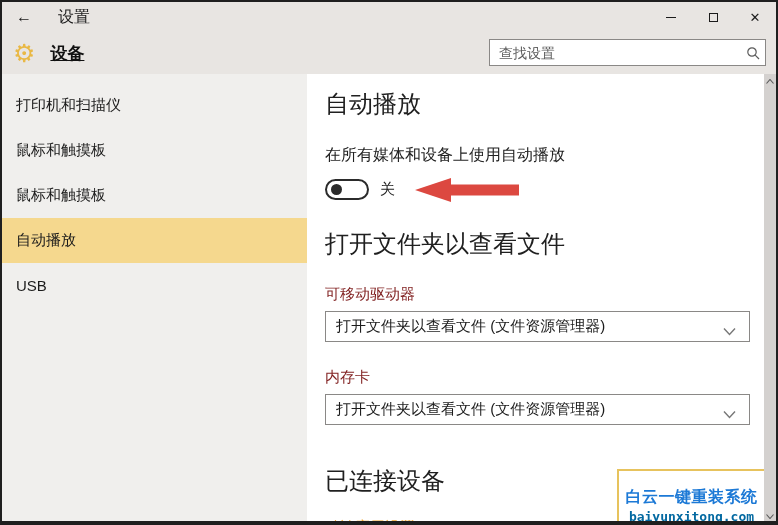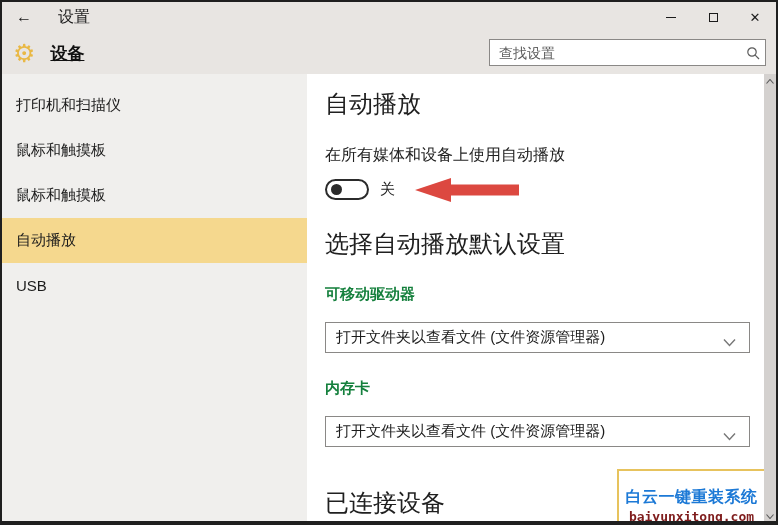--- a/index.html
+++ b/index.html
@@ -99,30 +99,30 @@
   }
   .toggle-knob {
     position: absolute; left: 4px; top: 3px;
     width: 11px; height: 11px; border-radius: 50%;
     background: #2b2b2b;
   }
   .toggle-label { font-size: 15px; color: #222; margin-left: 11px; }
   .red-arrow { margin-left: 18px; display: block; }
 
   .h-section { margin-top: 27px; }
-  .field-label { font-size: 15px; color: #15803d; margin-top: 26px; font-weight: bold; }
+  .field-label { font-size: 15px; color: #7f1d1d; margin-top: 26px; }
   .select {
     position: relative;
     width: 425px; height: 31px;
     border: 1px solid #8a8886;
     background: #fff;
     display: flex; align-items: center;
     font-size: 15px; color: #1b1b1b;
     padding-left: 10px;
-    margin-top: 18px;
+    margin-top: 7px;
     cursor: pointer;
   }
   .select-chevron { position: absolute; right: 13px; top: 10px; }
 
   .related-heading { margin-top: 42px; }
   .related-link {
     display: inline-block;
     margin-top: 23px;
     font-size: 15px; color: #efa62f;
     cursor: pointer; text-decoration: none;
@@ -148,21 +148,21 @@
     border-right: none; border-bottom: none;
     display: flex; flex-direction: column;
     align-items: center; justify-content: center;
   }
   .wm-line1 {
     font-size: 16px; font-weight: bold; color: #1c79d6;
     white-space: nowrap; letter-spacing: 0.5px; margin-top: 16px;
   }
   .wm-line2 {
     font-family: "DejaVu Sans Mono", "Liberation Mono", monospace;
-    font-size: 13px; font-weight: bold; color: #7f1d1d;
+    font-size: 13px; font-weight: bold; color: #0369a1;
     margin-top: 1px; white-space: nowrap;
   }
 </style>
 </head>
 <body>
 
 <div class="window">
 
   <div class="titlebar">
     <div class="back-btn">
@@ -213,21 +213,21 @@
       <div class="toggle-row">
         <div class="toggle">
           <div class="toggle-knob"></div>
         </div>
         <span class="toggle-label">关</span>
         <svg class="red-arrow" width="110" height="28" viewBox="0 0 110 28">
           <polygon points="2,14 38,2 38,8.5 106,8.5 106,19.5 38,19.5 38,26" fill="#dc4840"></polygon>
         </svg>
       </div>
 
-      <div class="h-big h-section">选择自动播放默认设置</div>
+      <div class="h-big h-section">打开文件夹以查看文件</div>
 
       <div class="field-label">可移动驱动器</div>
       <div class="select">
         <span>打开文件夹以查看文件 (文件资源管理器)</span>
         <span class="select-chevron">
           <svg width="13" height="9" viewBox="0 0 13 9">
             <polyline points="1,1.5 6.5,7.5 12,1.5" fill="none" stroke="#777" stroke-width="1.4"></polyline>
           </svg>
         </span>
       </div>

